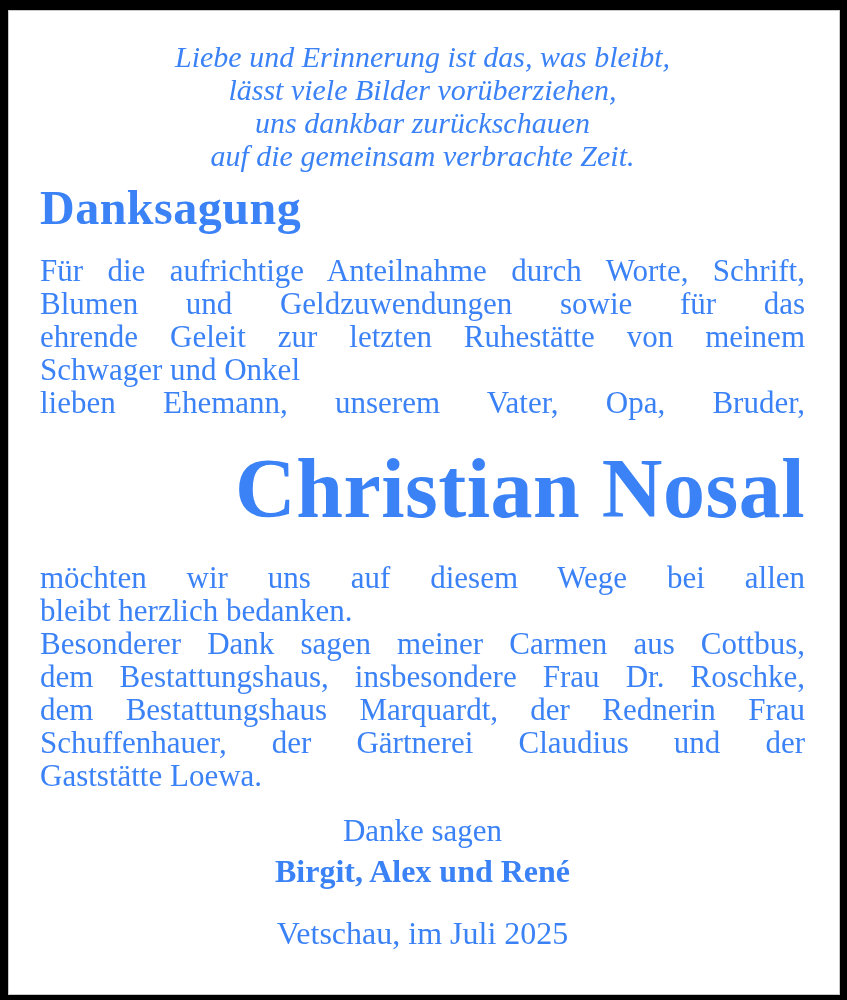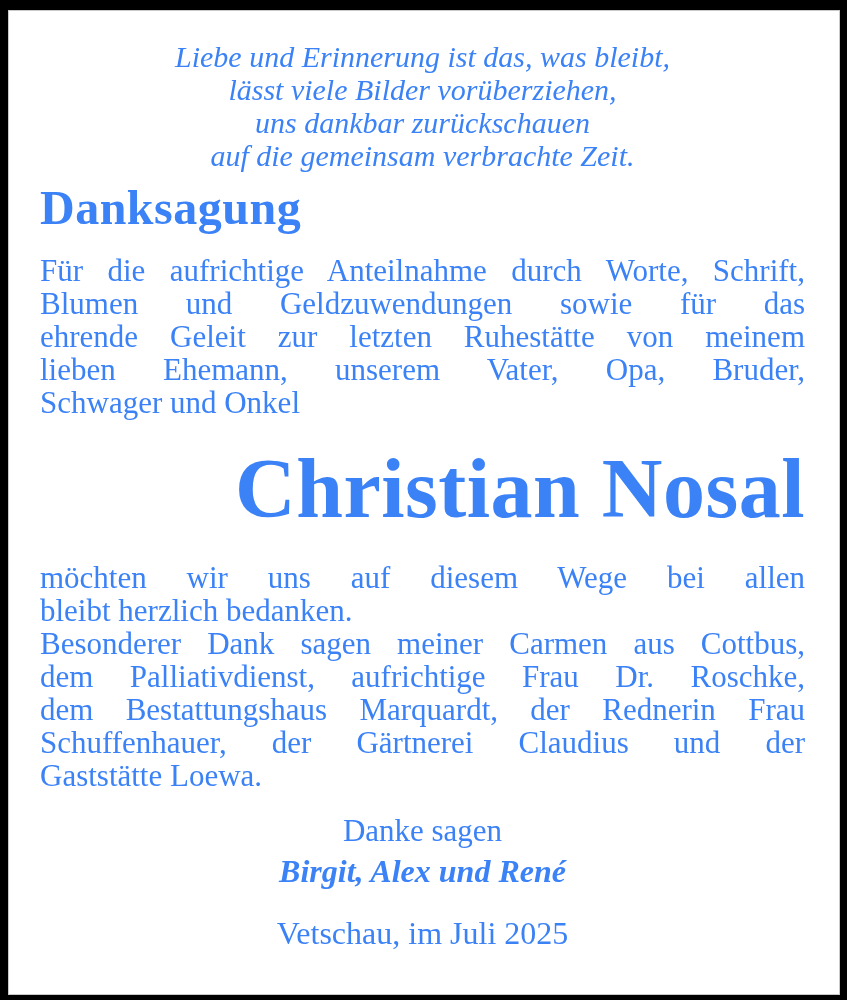--- a/index.html
+++ b/index.html
@@ -84,21 +84,20 @@
     font-size: 31px;
     line-height: 33px;
     text-align: center;
   }
   .family-names {
     margin-top: 6px;
     font-size: 32px;
     line-height: 36px;
     font-weight: bold;
     text-align: center;
-    font-style: italic;
   }
   .place-date {
     margin-top: 28px;
     font-size: 32px;
     line-height: 33px;
     text-align: center;
   }
 </style>
 </head>
 <body>
@@ -113,34 +112,34 @@
           <div class="line">uns dankbar zurückschauen</div>
           <div class="line last">auf die gemeinsam verbrachte Zeit.</div>
         </div>
 
       <div class="heading">Danksagung</div>
 
       <div class="jp para-intro">
           <div class="line">Für die aufrichtige Anteilnahme durch Worte, Schrift,</div>
           <div class="line">Blumen und Geldzuwendungen sowie für das</div>
           <div class="line">ehrende Geleit zur letzten Ruhestätte von meinem</div>
+          <div class="line last">Schwager und Onkel</div>
           <div class="line">lieben Ehemann, unserem Vater, Opa, Bruder,</div>
-          <div class="line last">Schwager und Onkel</div>
         </div>
 
       <div class="deceased-name">Christian Nosal</div>
 
       <div class="jp para-thanks">
           <div class="line">möchten wir uns auf diesem Wege bei allen</div>
           <div class="line last">bleibt herzlich bedanken.</div>
         </div>
 
       <div class="jp para-special">
           <div class="line">Besonderer Dank sagen meiner Carmen aus Cottbus,</div>
-          <div class="line">dem Palliativdienst, aufrichtige Frau Dr. Roschke,</div>
+          <div class="line">dem Bestattungshaus, insbesondere Frau Dr. Roschke,</div>
           <div class="line">dem Bestattungshaus Marquardt, der Rednerin Frau</div>
           <div class="line">Schuffenhauer, der Gärtnerei Claudius und der</div>
           <div class="line last">Gaststätte Loewa.</div>
         </div>
 
       <div class="closing-lead">Danke sagen</div>
 
       <div class="family-names">Birgit, Alex und René</div>
 
       <div class="place-date">Vetschau, im Juli 2025</div>

